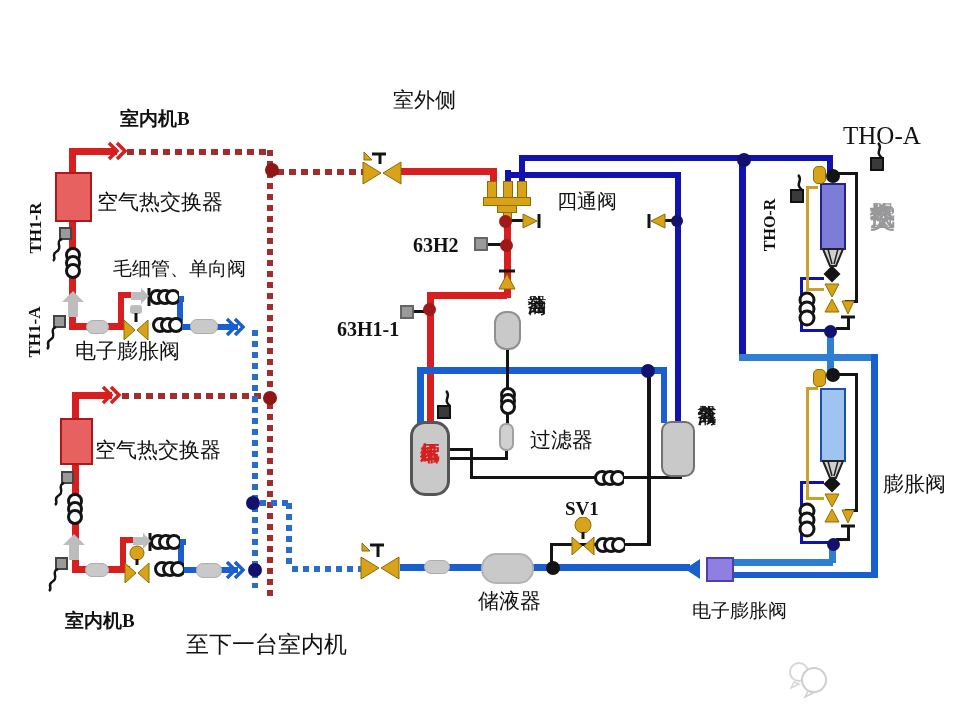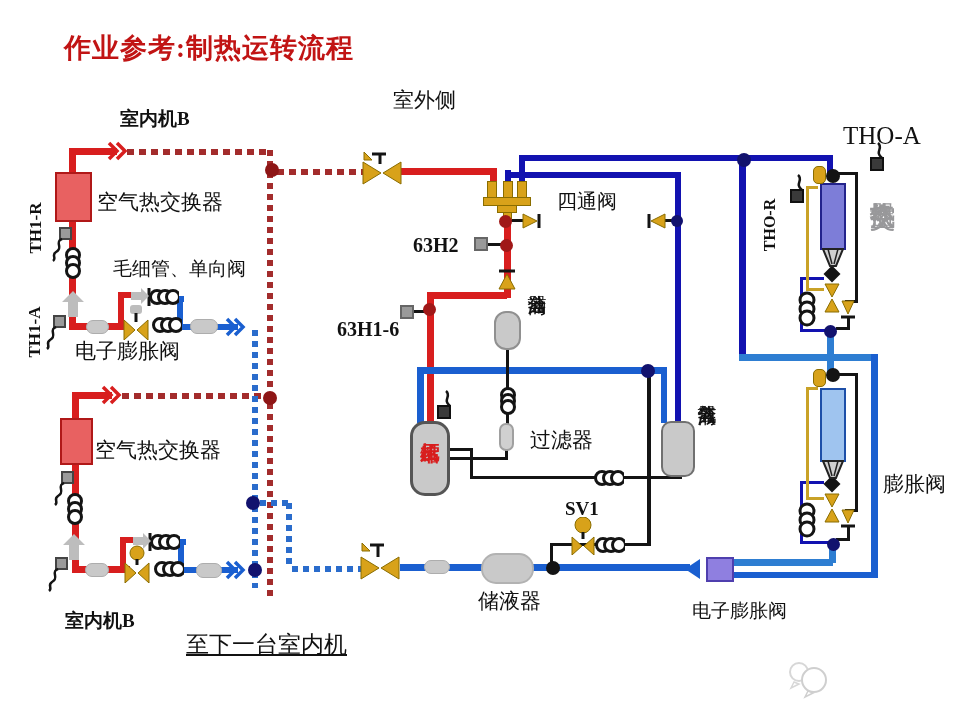--- a/index.html
+++ b/index.html
@@ -19,32 +19,31 @@
   .red{background:#d81e1e;} .navy{background:#1212b0;} .medb{background:#1a5fd0;} .litb{background:#2e7ed2;}
   .blk{background:#141414;} .gold{background:#c9a227;}
   .title{font-weight:bold;color:#c11414;font-size:27px;letter-spacing:1px;}
   .wm{color:#dadada;font-weight:bold;text-shadow:1px 1px 0 #fff,-1px -1px 0 #c8c8c8;}
 </style>
 </head>
 <body>
 
 <div id="stage">
 
-  <div class="t title" style="left:64px;top:30px;">作业参考:制热运转流程</div>
   <div class="t" style="left:393px;top:86px;font-size:21px;">室外侧</div>
   <div class="t" style="left:120px;top:106px;font-size:19px;font-weight:bold;">室内机B</div>
   <div class="t" style="left:97px;top:188px;font-size:21px;">空气热交换器</div>
   <div class="t" style="left:75px;top:337px;font-size:21px;">电子膨胀阀</div>
   <div class="t" style="left:113px;top:256px;font-size:19px;">毛细管、单向阀</div>
   <div class="t" style="left:95px;top:436px;font-size:21px;">空气热交换器</div>
   <div class="t" style="left:65px;top:608px;font-size:19px;font-weight:bold;">室内机B</div>
-  <div class="t" style="left:186px;top:629px;font-size:23px;text-decoration:underline;">至下一台室内机</div>
+  <div class="t" style="left:186px;top:629px;font-size:23px;">至下一台室内机</div>
   <div class="t" style="left:557px;top:188px;font-size:20px;">四通阀</div>
   <div class="t" style="left:413px;top:234px;font-size:20px;font-weight:bold;">63H2</div>
-  <div class="t" style="left:337px;top:318px;font-size:20px;font-weight:bold;">63H1-6</div>
+  <div class="t" style="left:337px;top:318px;font-size:20px;font-weight:bold;">63H1-1</div>
   <div class="t vt" style="left:527px;top:280px;font-size:19px;line-height:20px;">油分离器</div>
   <div class="t" style="left:530px;top:426px;font-size:21px;">过滤器</div>
   <div class="t vt" style="left:697px;top:390px;font-size:19px;line-height:20px;">气液分离器</div>
   <div class="t" style="left:565px;top:498px;font-size:19px;font-weight:bold;">SV1</div>
   <div class="t" style="left:478px;top:587px;font-size:21px;">储液器</div>
   <div class="t" style="left:692px;top:598px;font-size:19px;">电子膨胀阀</div>
   <div class="t" style="left:883px;top:470px;font-size:21px;">膨胀阀</div>
   <div class="t" style="left:843px;top:122px;font-size:25px;">THO-A</div>
   <div class="t rot" style="left:735px;top:216px;width:70px;font-size:16px;font-weight:bold;">THO-R</div>
   <div class="t rot" style="left:1px;top:218px;width:70px;font-size:17px;font-weight:bold;">TH1-R</div>

